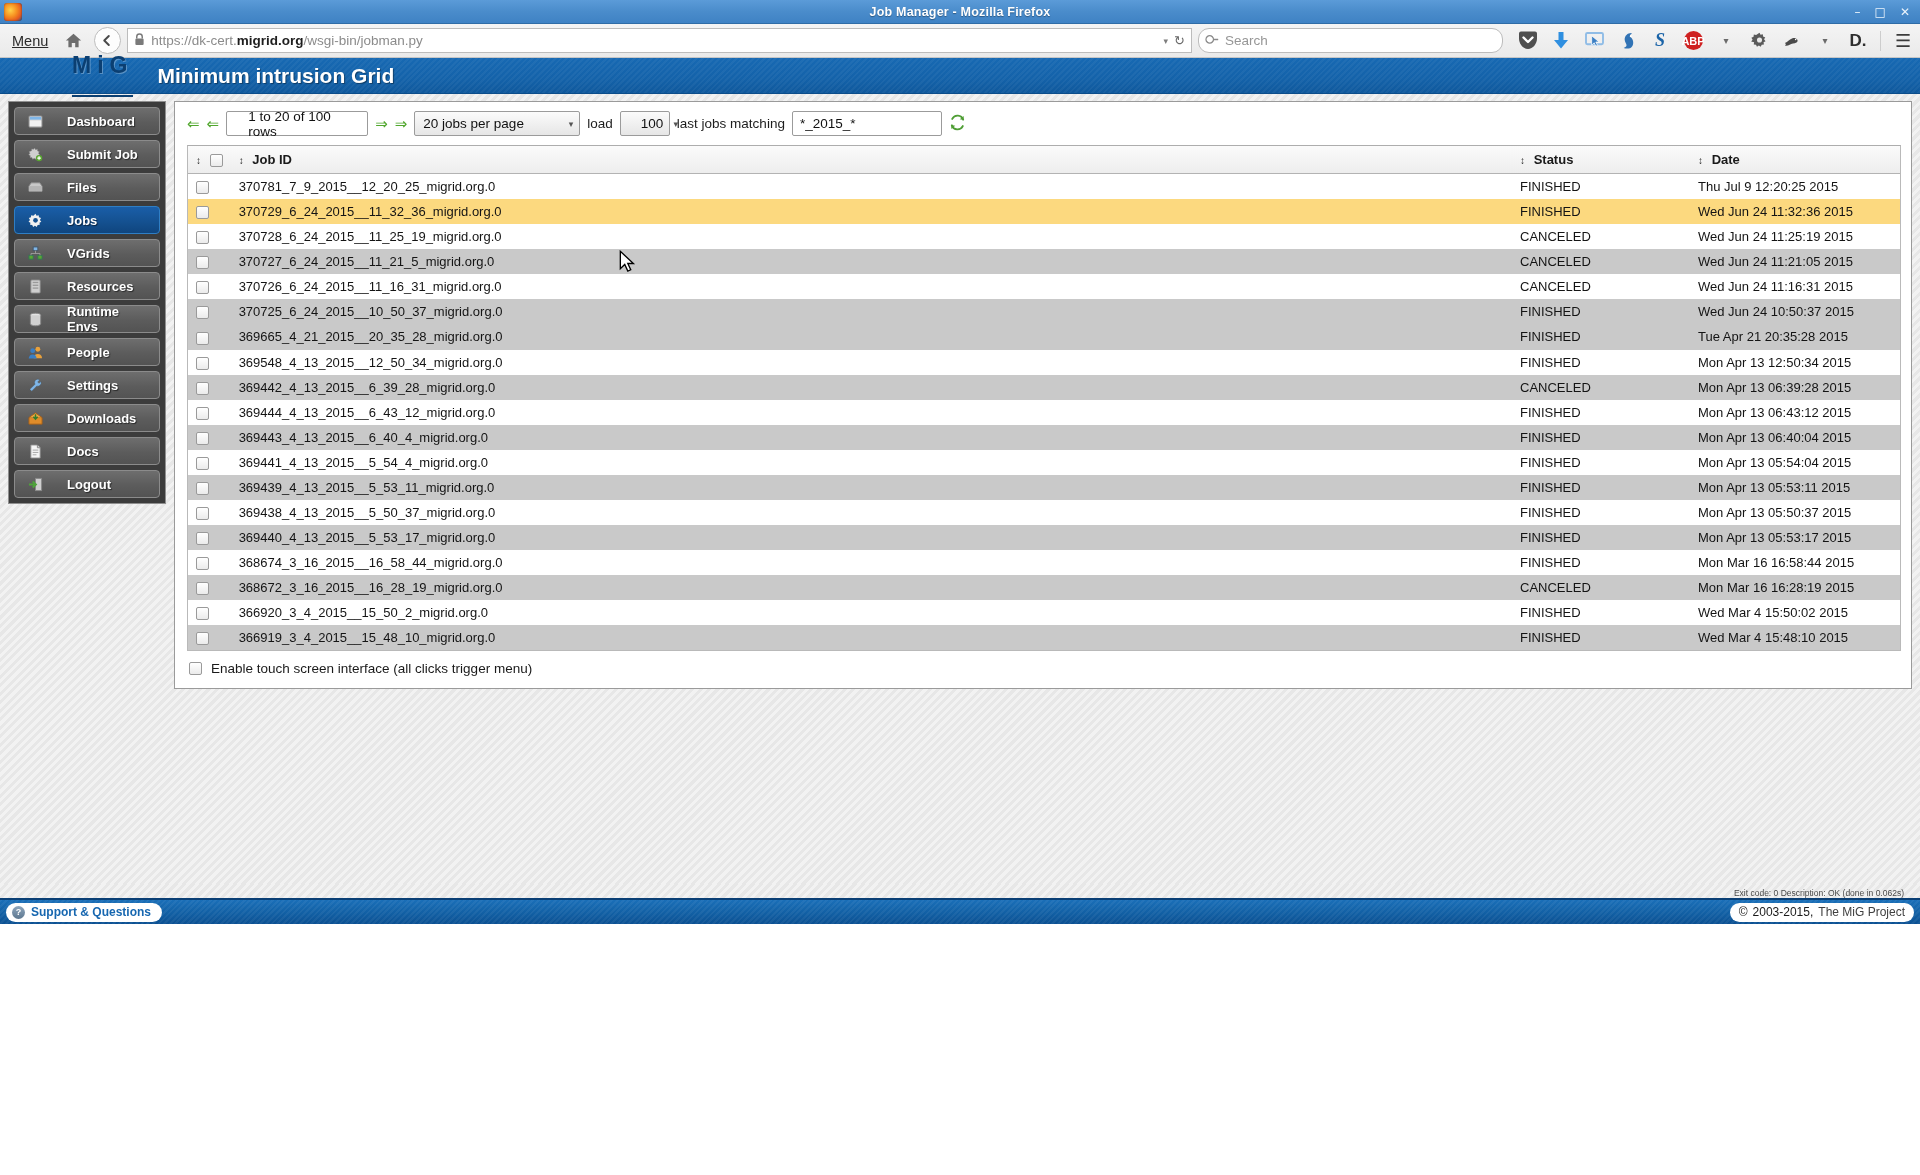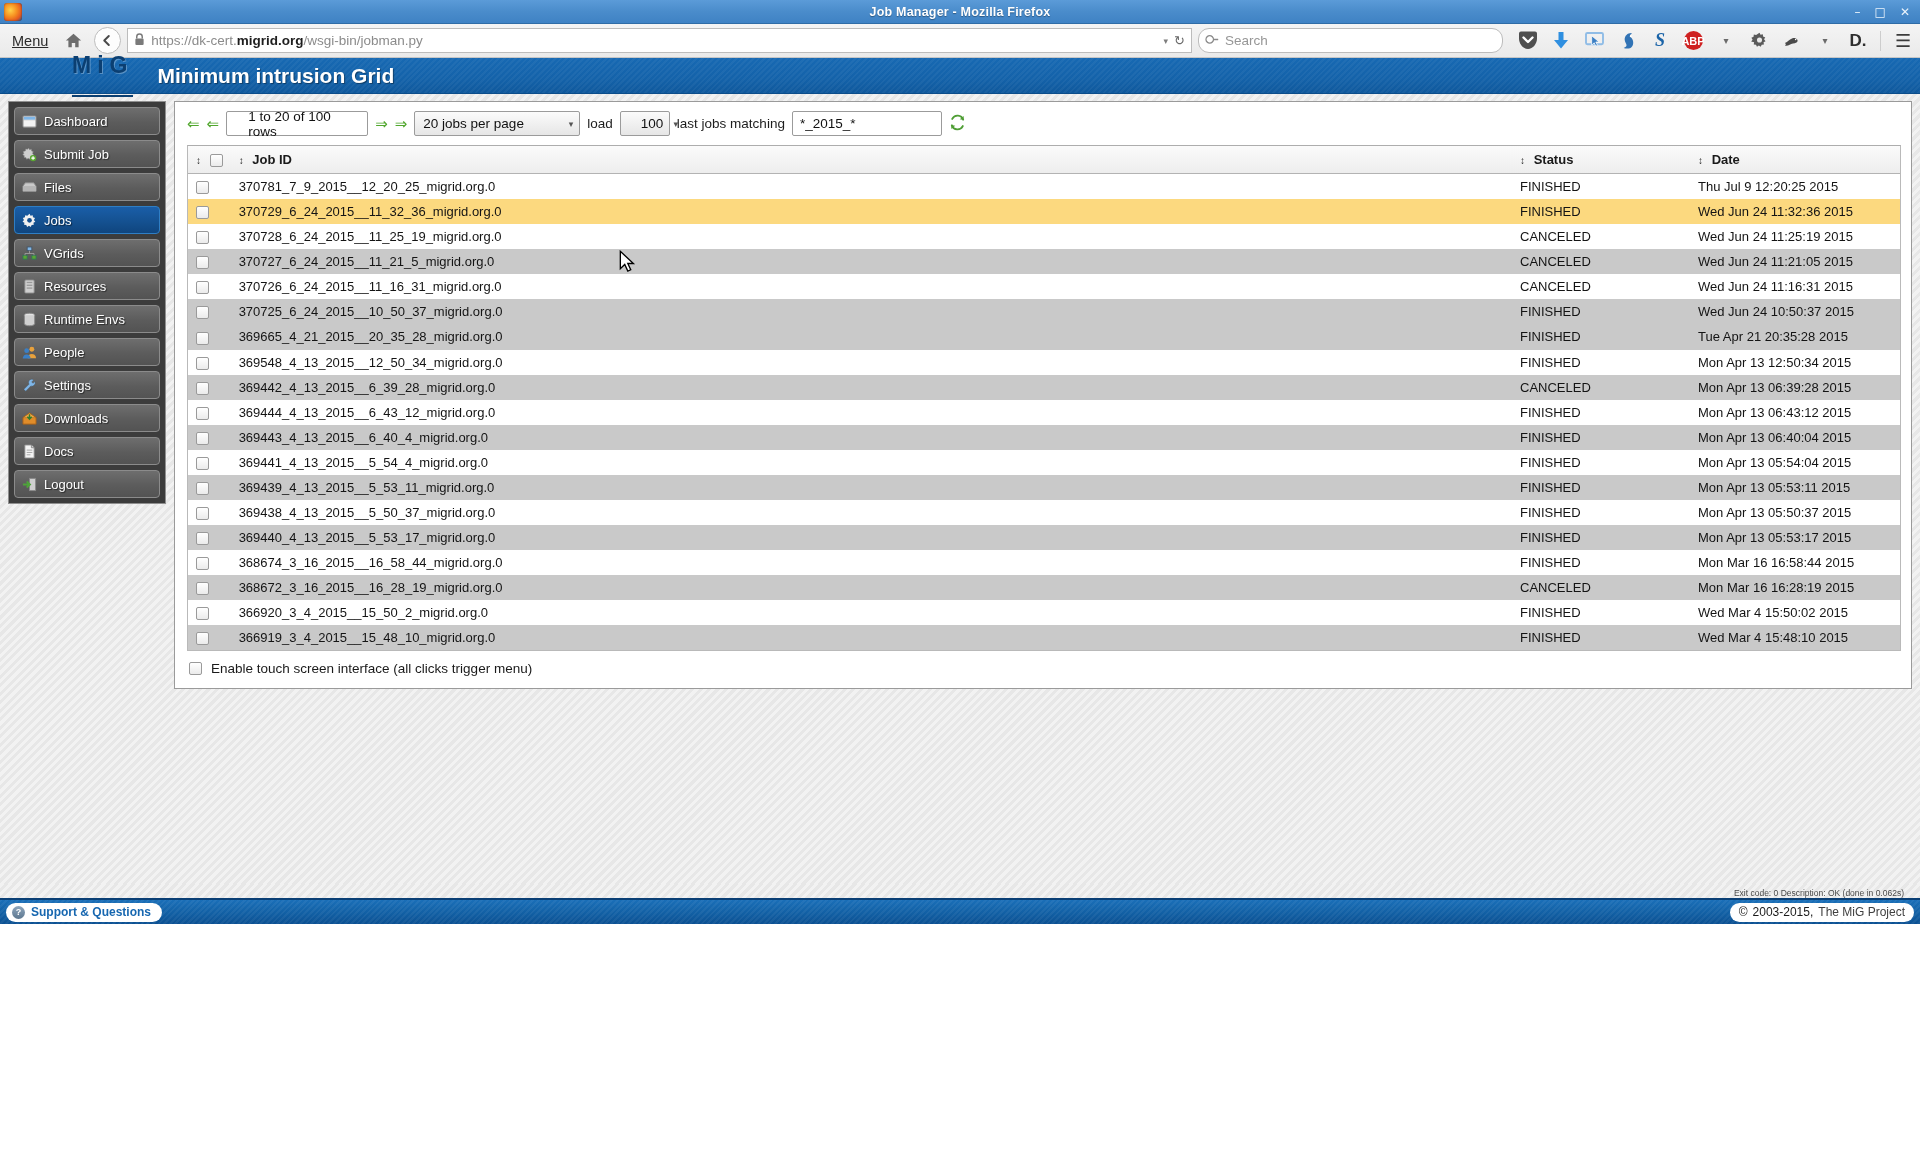--- a/index.html
+++ b/index.html
@@ -138,23 +138,23 @@
     width: 158px; flex: none;
     background: #3c3c3c;
     border: 1px solid #8f8f8f;
     padding: 5px;
     display: flex; flex-direction: column; gap: 5px;
   }
   .nav-item {
     height: 28px;
     background: linear-gradient(180deg,#6e6e6e 0%, #5c5c5c 55%, #535353 100%);
     border: 1px solid #8b8b8b; border-radius: 4px;
-    display: flex; align-items: center; gap: 7px;
-    padding: 0 7px;
-    color: #ffffff; font-size: 13px; font-weight: normal;
+    display: flex; align-items: center; gap: 24px;
+    padding: 0 13px;
+    color: #ffffff; font-size: 13px; font-weight: bold;
     text-shadow: 1px 1px 1px rgba(0,0,0,.55);
   }
   .nav-item.active {
     background: linear-gradient(180deg,#1a5ea8 0%, #14508f 60%, #0f457e 100%);
     border-color: #2f7ec4;
   }
   .nav-ic { width: 15px; height: 15px; flex: none; display:block; }
 
   
   .content {

